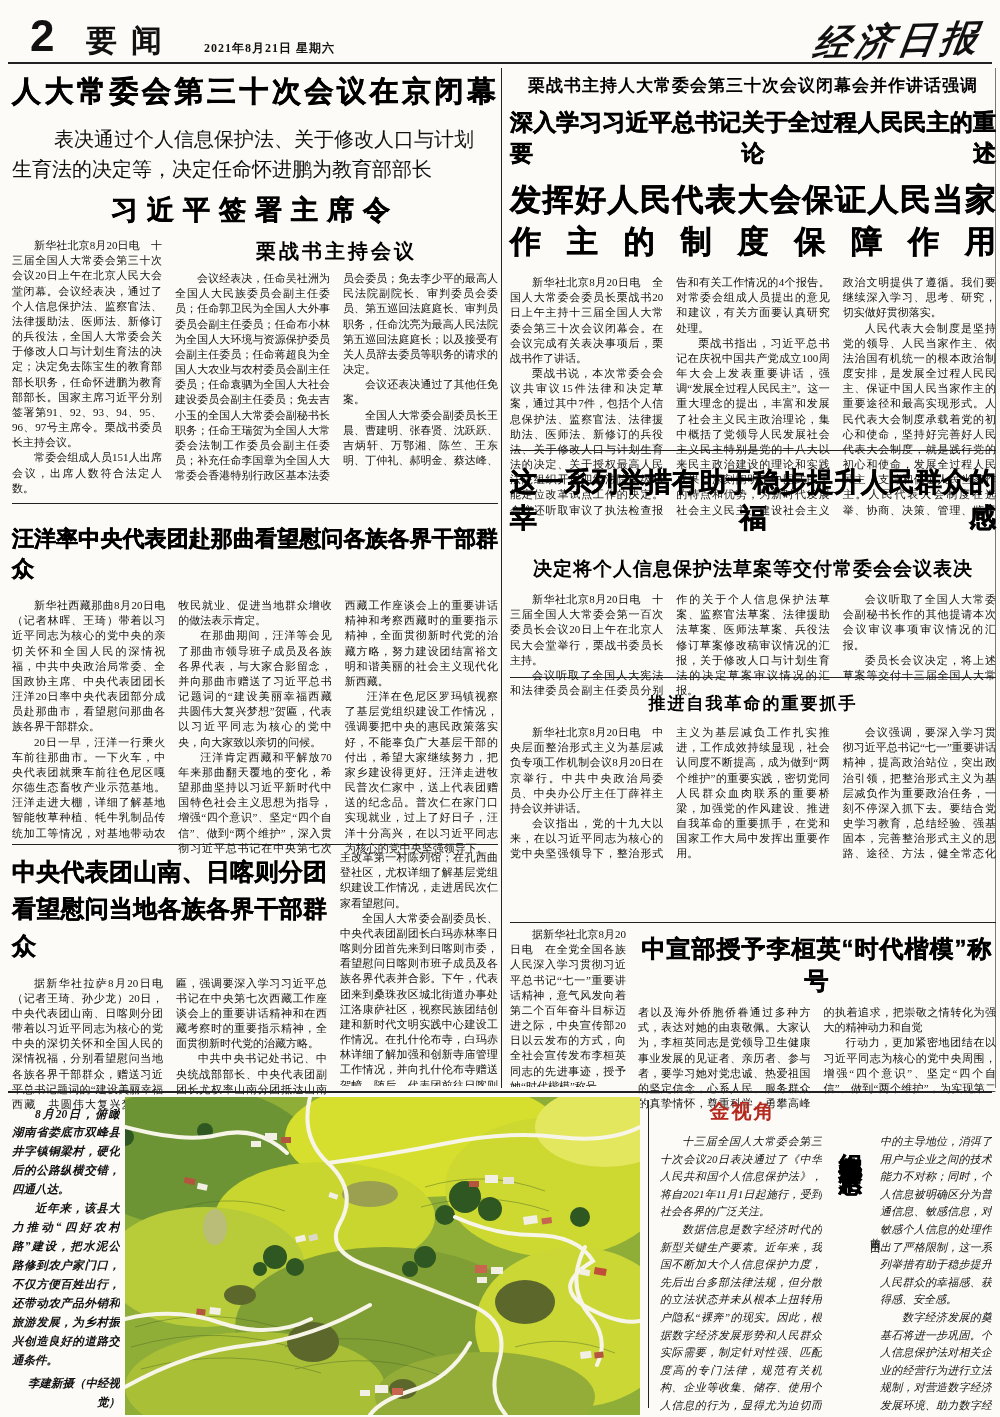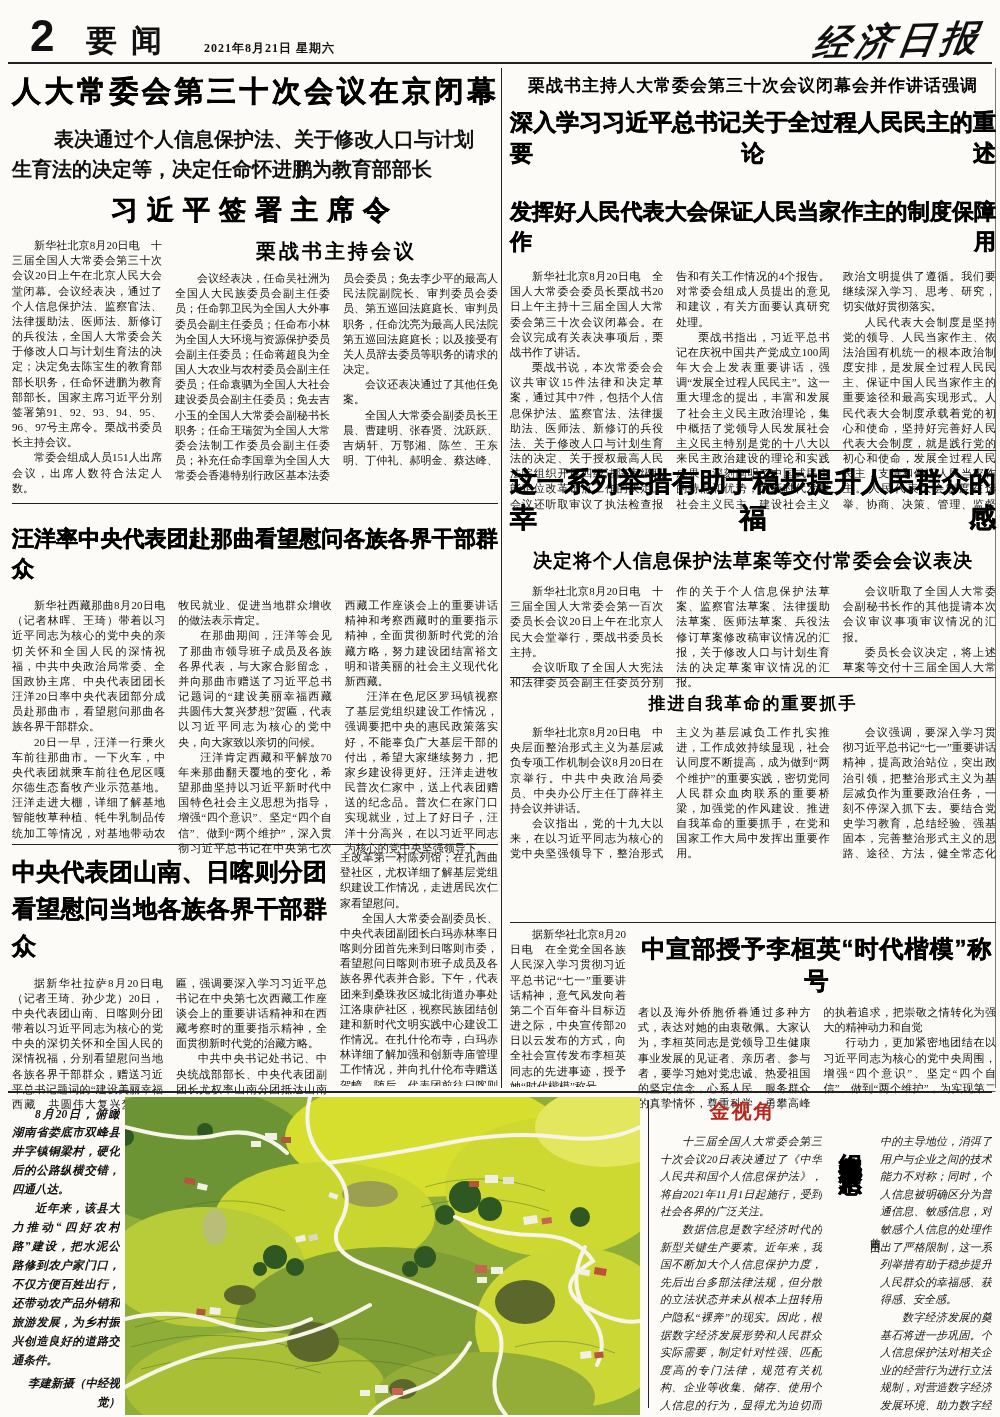--- a/index.html
+++ b/index.html
@@ -40,21 +40,21 @@
   <div class="abs section" style="left:86px;top:22px;">要闻</div>
   <div class="abs pdate" style="left:204px;top:40px;">2021年8月21日 星期六</div>
   <div class="abs masthead" style="right:18px;top:16px;">经济日报</div>
   <div class="abs rule" style="left:8px;top:62px;width:984px;height:2px;"></div>
 
   <div class="abs rule" style="left:501px;top:68px;width:1px;height:1020px;"></div>
   <div class="abs rule" style="left:995px;top:68px;width:1px;height:1020px;opacity:.6;"></div>
 
   <div class="abs" style="left:12px;top:72px;width:486px;height:428px;">
     <div class="hv just" style="font-size:29px;letter-spacing:2px;">人大常委会第三十次会议在京闭幕</div>
-    <div style="margin-top:12px;font-weight:700;font-size:20px;line-height:1.5;">
+    <div style="margin-top:12px;font-weight:400;font-size:20px;line-height:1.5;">
       <div style="padding-left:42px;">表决通过个人信息保护法、关于修改人口与计划</div>
       <div>生育法的决定等，决定任命怀进鹏为教育部部长</div>
     </div>
     <div class="hv ctr" style="margin-top:8px;font-size:27px;letter-spacing:9px;">习近平签署主席令</div>
     <div style="display:flex;gap:13px;margin-top:10px;height:258px;">
       <div class="body" style="width:150px;height:258px;">
           <p>新华社北京8月20日电　十三届全国人大常委会第三十次会议20日上午在北京人民大会堂闭幕。会议经表决，通过了个人信息保护法、监察官法、法律援助法、医师法、新修订的兵役法，全国人大常委会关于修改人口与计划生育法的决定；决定免去陈宝生的教育部部长职务，任命怀进鹏为教育部部长。国家主席习近平分别签署第91、92、93、94、95、96、97号主席令。栗战书委员长主持会议。</p>
           <p>常委会组成人员151人出席会议，出席人数符合法定人数。</p>
           <p>会议表决通过了全国人大常委会关于授权最高人民法院组织开展四级法院审级职能定位改革试点工作的决定。</p>
         </div>
@@ -97,33 +97,33 @@
       <div class="body nif" style="width:158px;height:236px;">
           <p>主改革第一村陈列馆；在孔西曲登社区，尤权详细了解基层党组织建设工作情况，走进居民次仁家看望慰问。</p>
           <p>全国人大常委会副委员长、中央代表团副团长白玛赤林率日喀则分团首先来到日喀则市委，看望慰问日喀则市班子成员及各族各界代表并合影。下午，代表团来到桑珠孜区城北街道办事处江洛康萨社区，视察民族团结创建和新时代文明实践中心建设工作情况。在扎什伦布寺，白玛赤林详细了解加强和创新寺庙管理工作情况，并向扎什伦布寺赠送贺幛。随后，代表团前往日喀则市上海实验学校和日喀则市人民医院，视察教育人才和医疗人才“组团式”援藏工作情况。</p>
         </div>
     </div>
   </div>
 
   <div class="abs" style="left:510px;top:74px;width:486px;height:372px;">
     <div class="serifb ctr" style="font-size:17px;letter-spacing:1px;">栗战书主持人大常委会第三十次会议闭幕会并作讲话强调</div>
     <div class="hv just" style="font-size:23px;margin-top:10px;">深入学习习近平总书记关于全过程人民民主的重要论述</div>
-    <div class="hv just" style="font-size:22px;margin-top:28px;">发挥好人民代表大会保证人民当家作主的制度保障作用</div>
+    <div class="hv just" style="font-size:31px;margin-top:10px;">发挥好人民代表大会保证人民当家作主的制度保障作用</div>
     <div class="body c3" style="margin-top:12px;height:252px;">
         <p>新华社北京8月20日电　全国人大常委会委员长栗战书20日上午主持十三届全国人大常委会第三十次会议闭幕会。在会议完成有关表决事项后，栗战书作了讲话。</p>
         <p>栗战书说，本次常委会会议共审议15件法律和决定草案，通过其中7件，包括个人信息保护法、监察官法、法律援助法、医师法、新修订的兵役法、关于修改人口与计划生育法的决定、关于授权最高人民法院组织开展四级法院审级职能定位改革试点工作的决定。会议还听取审议了执法检查报告和有关工作情况的4个报告。对常委会组成人员提出的意见和建议，有关方面要认真研究处理。</p>
         <p>栗战书指出，习近平总书记在庆祝中国共产党成立100周年大会上发表重要讲话，强调“发展全过程人民民主”。这一重大理念的提出，丰富和发展了社会主义民主政治理论，集中概括了党领导人民发展社会主义民主特别是党的十八大以来民主政治建设的理论和实践成果，深刻阐明了中国式民主的特点和优势，为新时代发展社会主义民主、建设社会主义政治文明提供了遵循。我们要继续深入学习、思考、研究，切实做好贯彻落实。</p>
         <p>人民代表大会制度是坚持党的领导、人民当家作主、依法治国有机统一的根本政治制度安排，是发展全过程人民民主、保证中国人民当家作主的重要途径和最高实现形式。人民代表大会制度承载着党的初心和使命，坚持好完善好人民代表大会制度，就是践行党的初心和使命，发展全过程人民民主，支持和保证人民当家作主。人民代表大会制度在选举、协商、决策、管理、监督的各个环节都坚持民主原则，体现了发展全过程人民民主的要求，是发展全过程人民民主的可靠制度保障。要在党的领导下充分发挥人民代表大会这一主要民主渠道作用，完善人民代表大会及其常委会运行的制度机制，使人大各项工作都体现人民意志、维护人民利益、激发人民创造。要加强对全过程人民民主的理论研究，深入宣传阐释我国全过程人民民主的原则理念、制度安排、生动实践和巨大成就。</p>
       </div>
   </div>
   <div class="abs rule" style="left:510px;top:450px;width:486px;height:1px;"></div>
 
   <div class="abs" style="left:510px;top:456px;width:486px;height:218px;">
     <div class="hv just" style="font-size:27px;margin-top:8px;">这一系列举措有助于稳步提升人民群众的幸福感</div>
-    <div class="serifb ctr" style="font-size:19px;letter-spacing:1px;margin-top:12px;">决定将个人信息保护法草案等交付常委会会议表决</div>
+    <div class="serifb ctr" style="font-size:19px;letter-spacing:1px;margin-top:20px;">决定将个人信息保护法草案等交付常委会会议表决</div>
     <div class="body c3" style="margin-top:10px;height:118px;">
         <p>新华社北京8月20日电　十三届全国人大常委会第一百次委员长会议20日上午在北京人民大会堂举行，栗战书委员长主持。</p>
         <p>会议听取了全国人大宪法和法律委员会副主任委员分别作的关于个人信息保护法草案、监察官法草案、法律援助法草案、医师法草案、兵役法修订草案修改稿审议情况的汇报，关于修改人口与计划生育法的决定草案审议情况的汇报。</p>
         <p>会议听取了全国人大常委会副秘书长作的其他提请本次会议审议事项审议情况的汇报。</p>
         <p>委员长会议决定，将上述草案等交付十三届全国人大常委会第三十次会议闭幕会表决。</p>
       </div>
   </div>
   <div class="abs rule" style="left:510px;top:677px;width:486px;height:1px;"></div>
 
   <div class="abs" style="left:510px;top:682px;width:486px;height:238px;">

